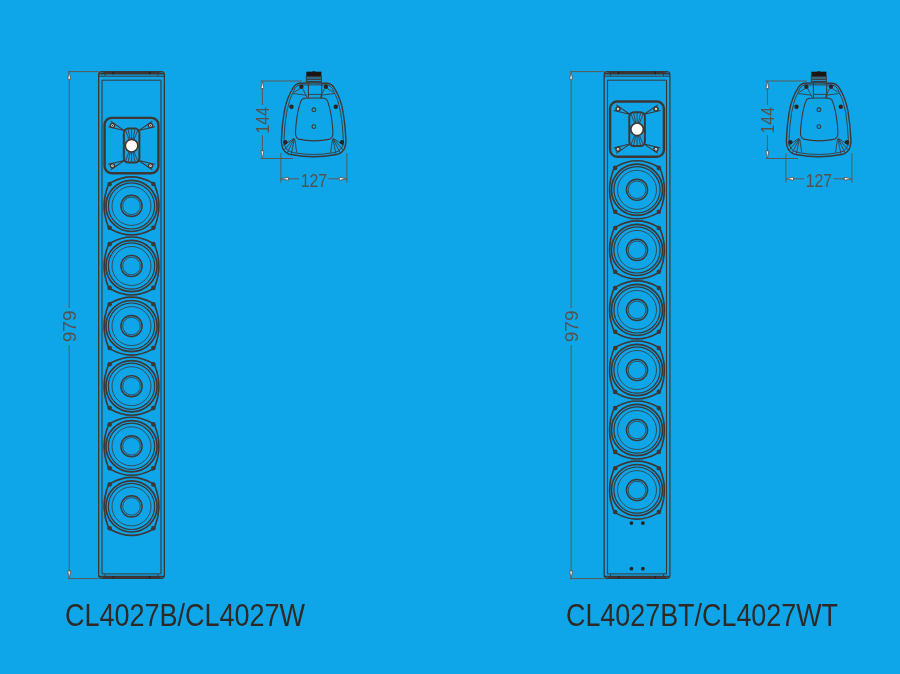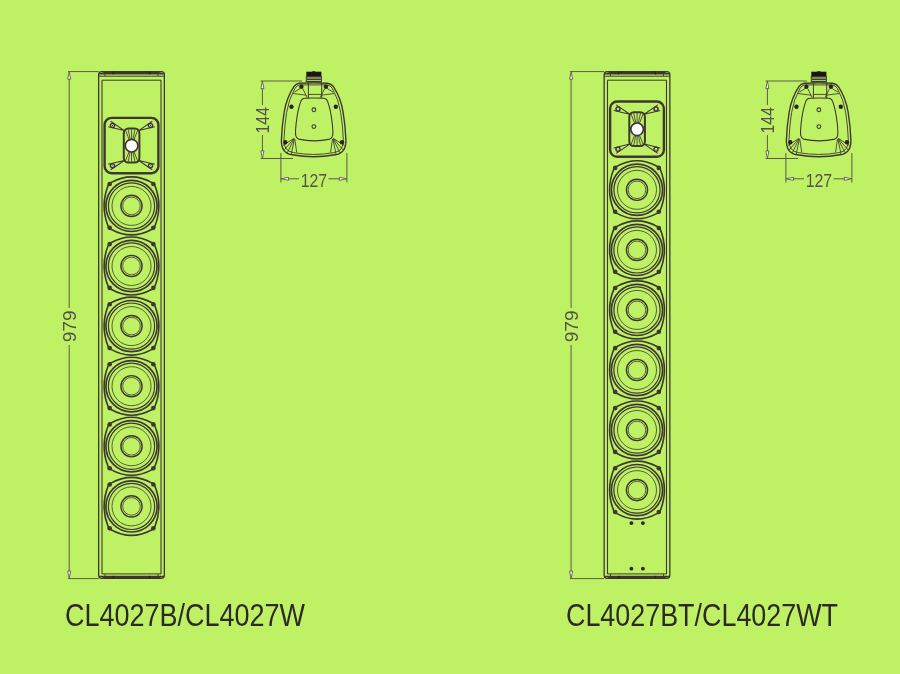--- a/index.html
+++ b/index.html
@@ -1,16 +1,16 @@
 <!DOCTYPE html>
 <html><head>
 <meta charset="utf-8">
 <style>
   html,body{margin:0;padding:0;background:#ffffff;}
-  .stage{position:relative;width:900px;height:674px;background:#bef264;overflow:hidden;
+  .stage{position:relative;width:900px;height:674px;background:#0ea5e9;overflow:hidden;
          font-family:"Liberation Sans", sans-serif;}
   svg{position:absolute;left:0;top:0;}
   text{font-family:"Liberation Sans", sans-serif;}
 </style>
 </head>
 <body>
 <div class="stage">
 <svg width="900" height="674" viewBox="0 0 900 674">
 <defs>
 

